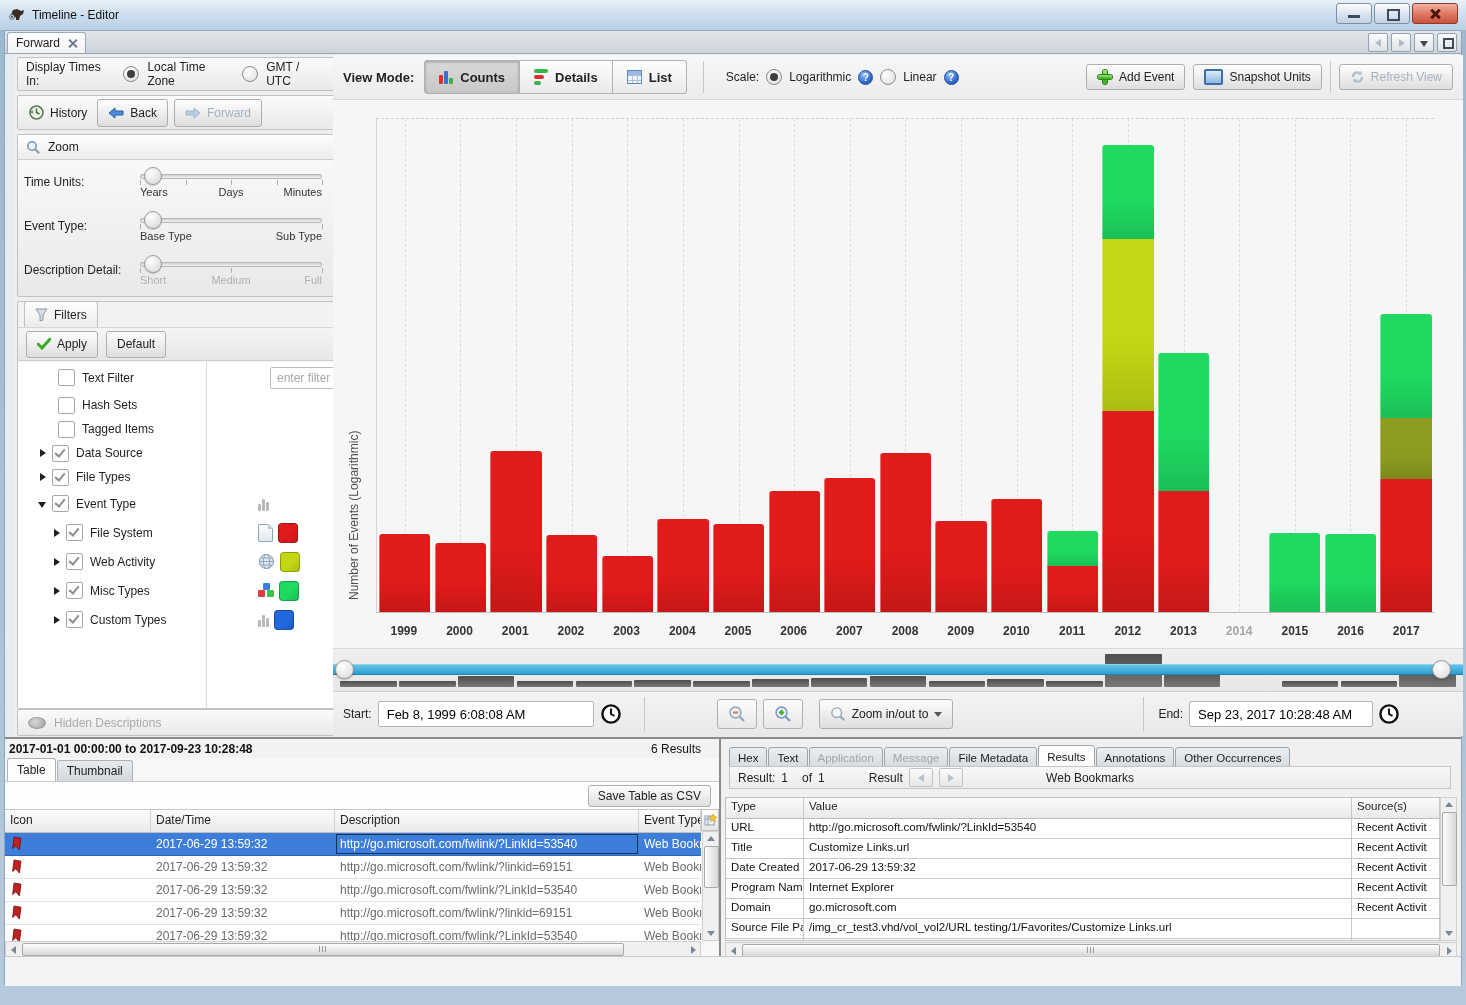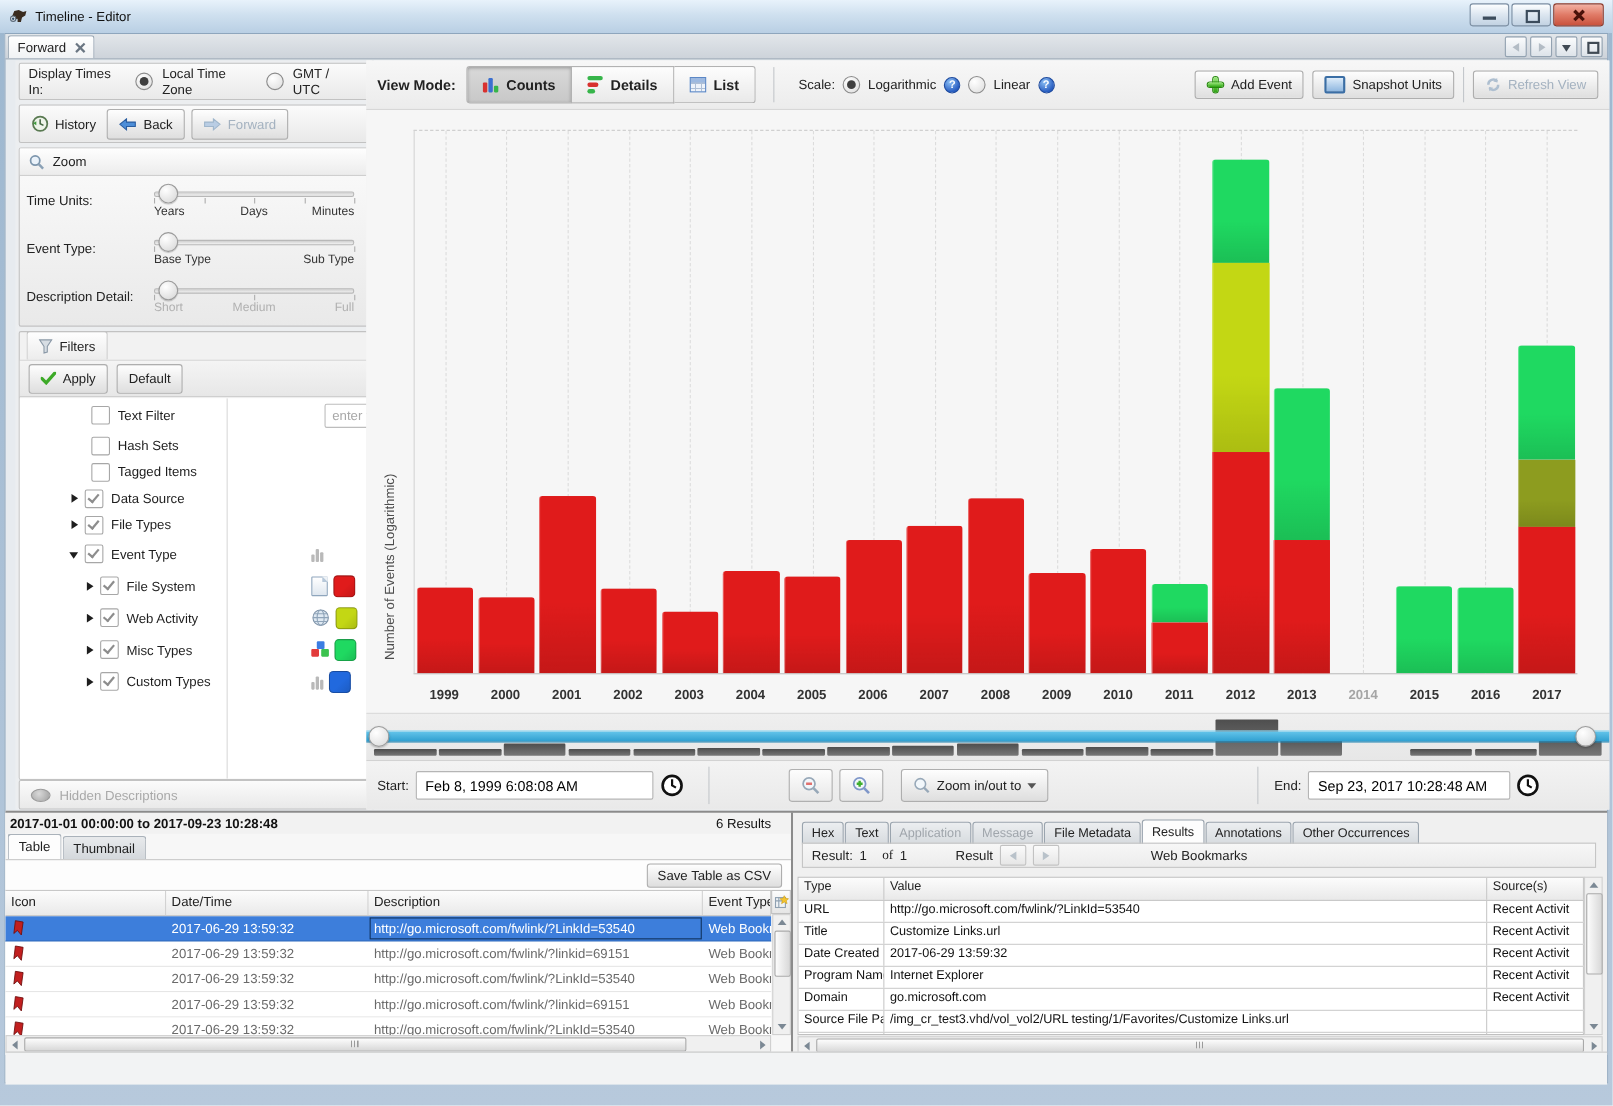--- a/index.html
+++ b/index.html
@@ -70,21 +70,21 @@
   .sl .tl.first{transform:none;} .sl .tl.last{transform:translateX(-100%);}
   .sliderrow.disabled .slbl{color:#222;} .sliderrow.disabled .tl{color:#b0b0b0;}
   .filtersbox{top:246px;height:408px;background:#f2f2f2;}
   .ftab{position:absolute;left:6px;top:-1px;height:25px;background:linear-gradient(#fefefe,#ececec);
     border:1px solid #c2c2c2;border-bottom:none;border-radius:3px 3px 0 0;display:flex;align-items:center;gap:6px;padding:0 10px;font-size:12px;}
   .fbtnrow{position:absolute;left:0;top:25px;width:100%;height:34px;background:linear-gradient(#f4f4f4,#e7e7e7);
     border-top:1px solid #d7d7d7;border-bottom:1px solid #cfcfcf;display:flex;align-items:center;gap:8px;padding:0 8px;box-sizing:border-box;}
   .fbody{position:absolute;left:0;top:60px;width:100%;bottom:0;background:#fff;overflow:hidden;}
   .fdivider{position:absolute;left:188px;top:0;bottom:0;width:1px;background:#d9d9d9;}
   .trow{display:flex;align-items:center;}
-  .trow .lz{width:188px;display:flex;align-items:center;flex:none;box-sizing:border-box;margin-left:25px;}
+  .trow .lz{width:188px;display:flex;align-items:center;flex:none;box-sizing:border-box;}
   .trow .rz{flex:1;display:flex;align-items:center;padding-left:52px;gap:5px;box-sizing:border-box;}
   .trow .lbl{margin-left:7px;font-size:12px;color:#1e1e1e;white-space:nowrap;}
   .arr{width:10px;height:10px;position:relative;flex:none;}
   .arr.r::after{content:"";position:absolute;left:2px;top:1px;border-left:6px solid #1e1e1e;border-top:4px solid transparent;border-bottom:4px solid transparent;}
   .arr.d::after{content:"";position:absolute;left:0;top:3px;border-top:6px solid #1e1e1e;border-left:4px solid transparent;border-right:4px solid transparent;}
   .swatch{width:20px;height:20px;border-radius:4px;border:1px solid rgba(0,0,0,.25);box-sizing:border-box;flex:none;}
   .flt-input{width:118px;height:22px;border:1px solid #bdbdbd;border-radius:2px;font-size:12px;color:#9a9a9a;padding:0 6px;box-sizing:border-box;margin-left:12px;}
   .flt-input::placeholder{color:#a8a8a8;}
   .hiddenbar{top:654px;height:27px;display:flex;align-items:center;gap:8px;padding:0 10px;color:#a9a9a9;}
   
@@ -876,21 +876,21 @@
           <div class="dtab disabled">Application</div>
           <div class="dtab disabled">Message</div>
           <div class="dtab">File Metadata</div>
           <div class="dtab active">Results</div>
           <div class="dtab">Annotations</div>
           <div class="dtab">Other Occurrences</div>
         </div>
       <div class="navbar">
         <span>Result:</span>
         <span>1</span>
-        <span style="margin-left:8px;font-family:Liberation Serif, serif;">of</span>
+        <span style="margin-left:8px;">of</span>
         <span>1</span>
         <span style="margin-left:38px;">Result</span>
         <span class="navbtn prev"></span>
         <span class="navbtn next"></span>
         <span class="navtitle">Web Bookmarks</span>
       </div>
       <div class="dgridwrap">
         <div id="br-grid">
             <div class="dhead">
               <div class="d-type">Type</div>

